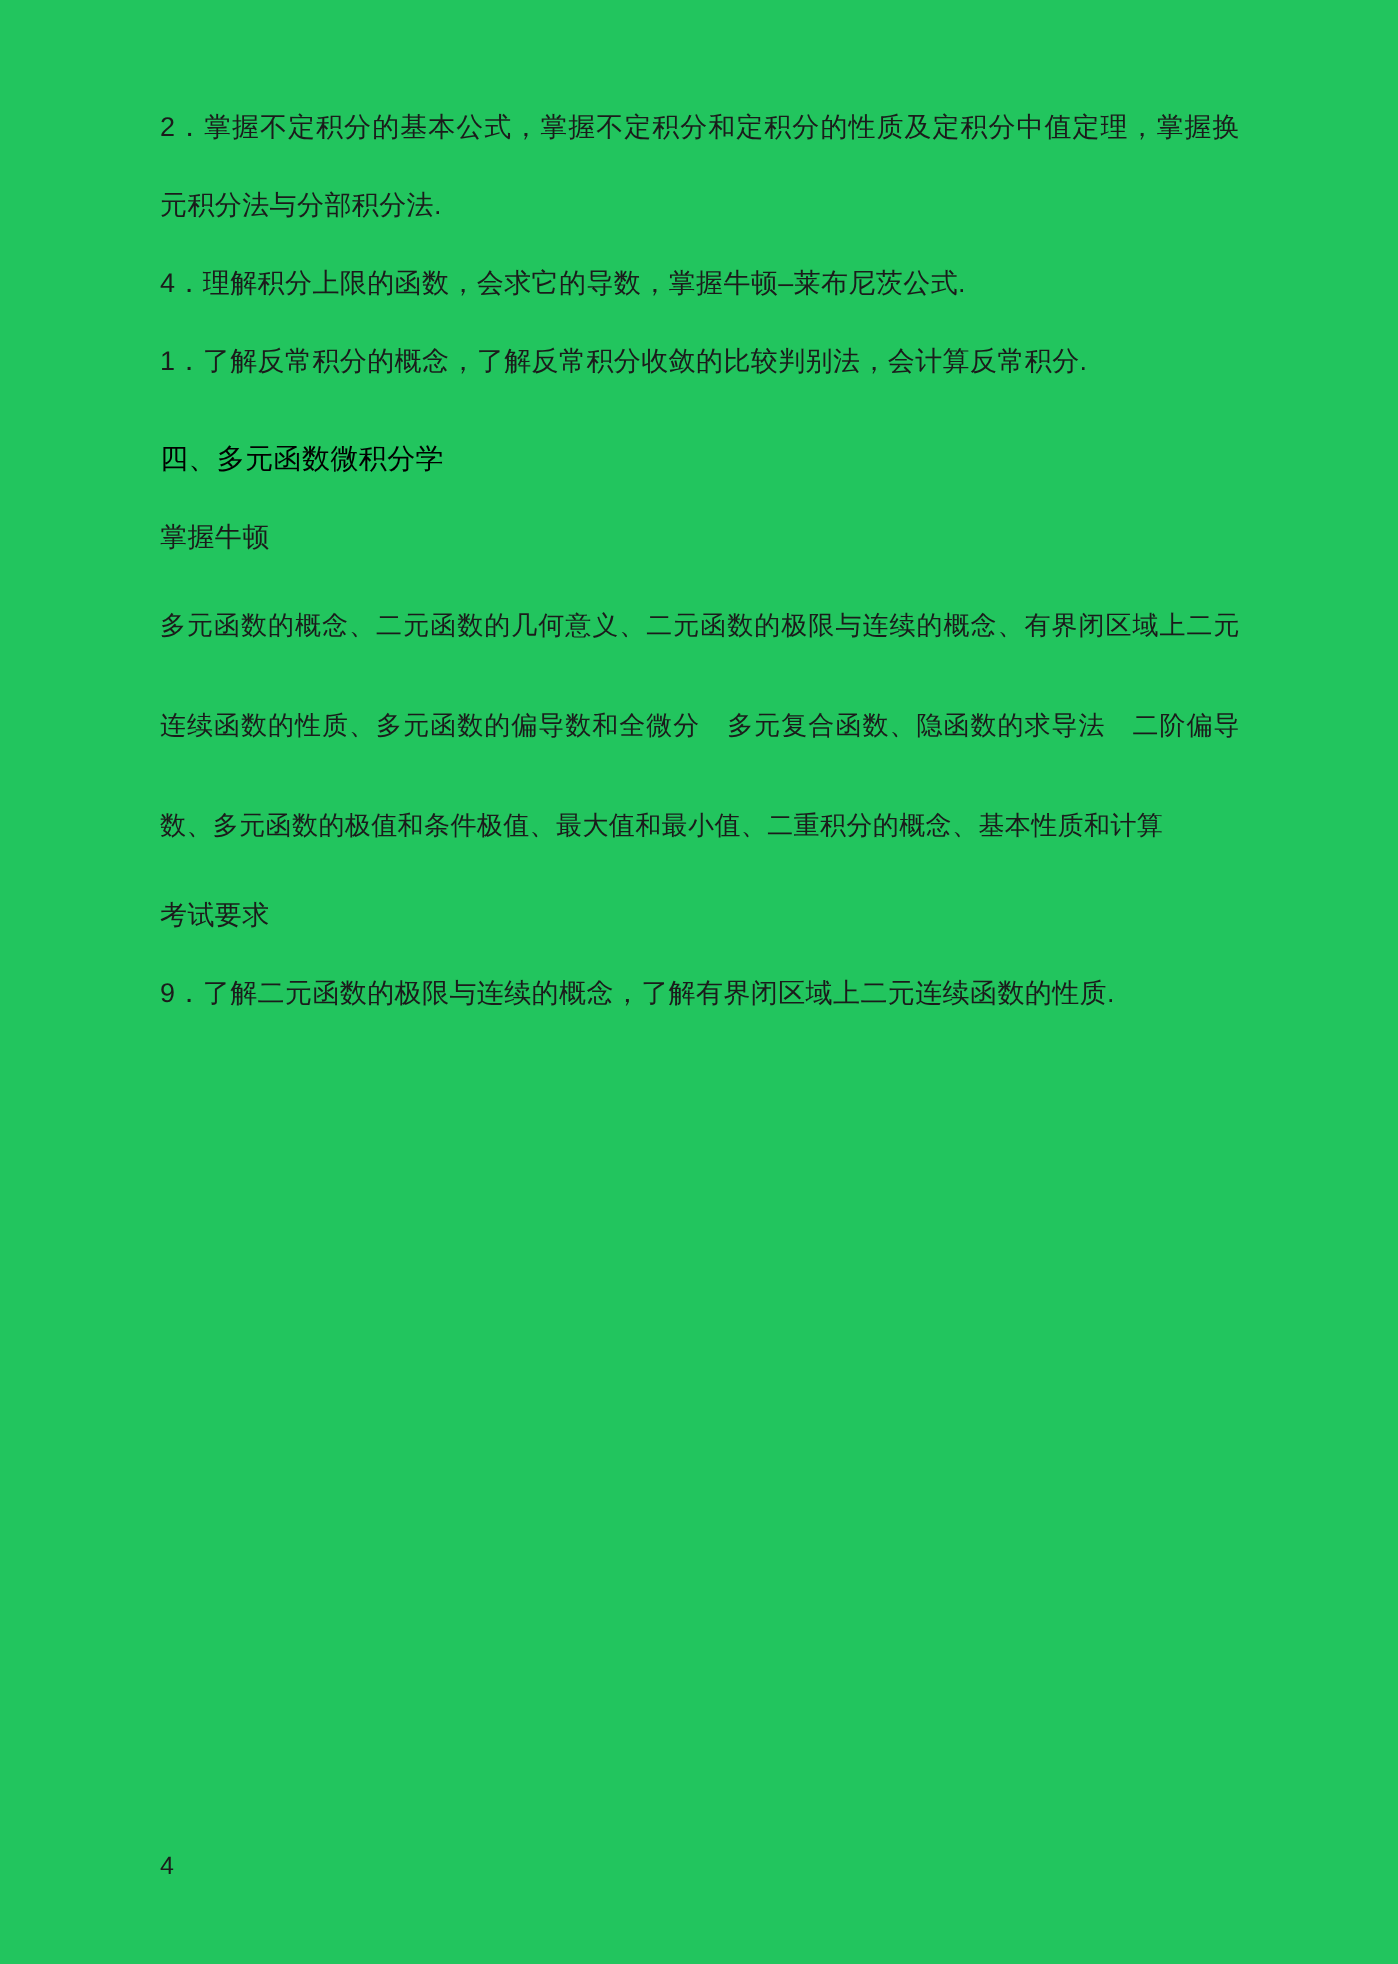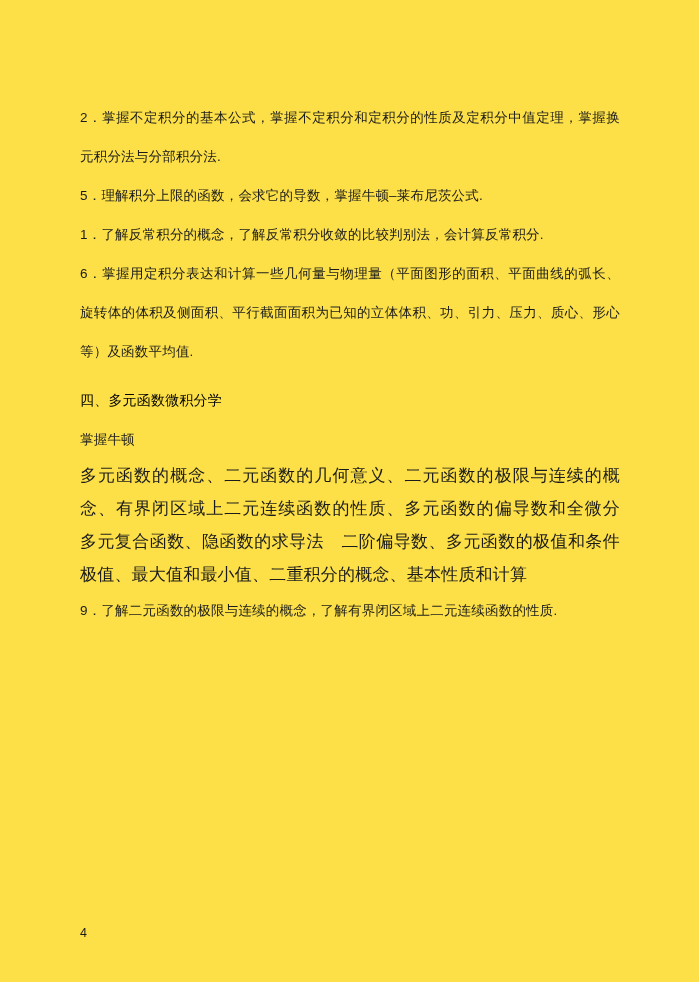--- a/index.html
+++ b/index.html
@@ -12,22 +12,22 @@
     background: #ffffff;
     font-family: "Liberation Sans", sans-serif;
     color: #000000;
     -webkit-font-smoothing: antialiased;
   }
   .page {
     position: relative;
     width: 699px;
     height: 982px;
     box-sizing: border-box;
-    padding: 98px 80px 0 80px;
-    background: #fde047;
+    padding: 44px 80px 0 80px;
+    background: #22c55e;
     overflow: hidden;
   }
   .content {
     width: 540px;
   }
   p {
     margin: 0 0 0 0;
     font-size: 13.5px;
     line-height: 39px;
     color: #1b1b1b;
@@ -43,46 +43,46 @@
     font-size: 14px;
     line-height: 39px;
     margin-top: 10px;
     color: #000000;
   }
   .label {
     font-size: 13.5px;
     line-height: 39px;
   }
   .block {
-    font-size: 17px;
-    line-height: 33px;
+    font-size: 13px;
+    line-height: 50px;
   }
   .page-number {
     position: absolute;
     left: 80px;
     bottom: 42px;
     font-size: 12.5px;
     color: #1b1b1b;
     line-height: 14px;
   }
 </style>
 </head>
 <body>
 
 <div class="page">
   <div class="content">
 
     <p class="item">2．掌握不定积分的基本公式，掌握不定积分和定积分的性质及定积分中值定理，掌握换元积分法与分部积分法.</p>
-    <p class="item">5．理解积分上限的函数，会求它的导数，掌握牛顿–莱布尼茨公式.</p>
+    <p class="item">4．理解积分上限的函数，会求它的导数，掌握牛顿–莱布尼茨公式.</p>
     <p class="item">1．了解反常积分的概念，了解反常积分收敛的比较判别法，会计算反常积分.</p>
-    <p class="item">6．掌握用定积分表达和计算一些几何量与物理量（平面图形的面积、平面曲线的弧长、旋转体的体积及侧面积、平行截面面积为已知的立体体积、功、引力、压力、质心、形心等）及函数平均值.</p>
 
     <p class="heading">四、多元函数微积分学</p>
 
     <p class="label">掌握牛顿</p>
     <p class="block">多元函数的概念、二元函数的几何意义、二元函数的极限与连续的概念、有界闭区域上二元连续函数的性质、多元函数的偏导数和全微分　多元复合函数、隐函数的求导法　二阶偏导数、多元函数的极值和条件极值、最大值和最小值、二重积分的概念、基本性质和计算</p>
 
+    <p class="label">考试要求</p>
     <p class="item">9．了解二元函数的极限与连续的概念，了解有界闭区域上二元连续函数的性质.</p>
 
   </div>
 
   <div class="page-number">4</div>
 </div>
 
 </body></html>

